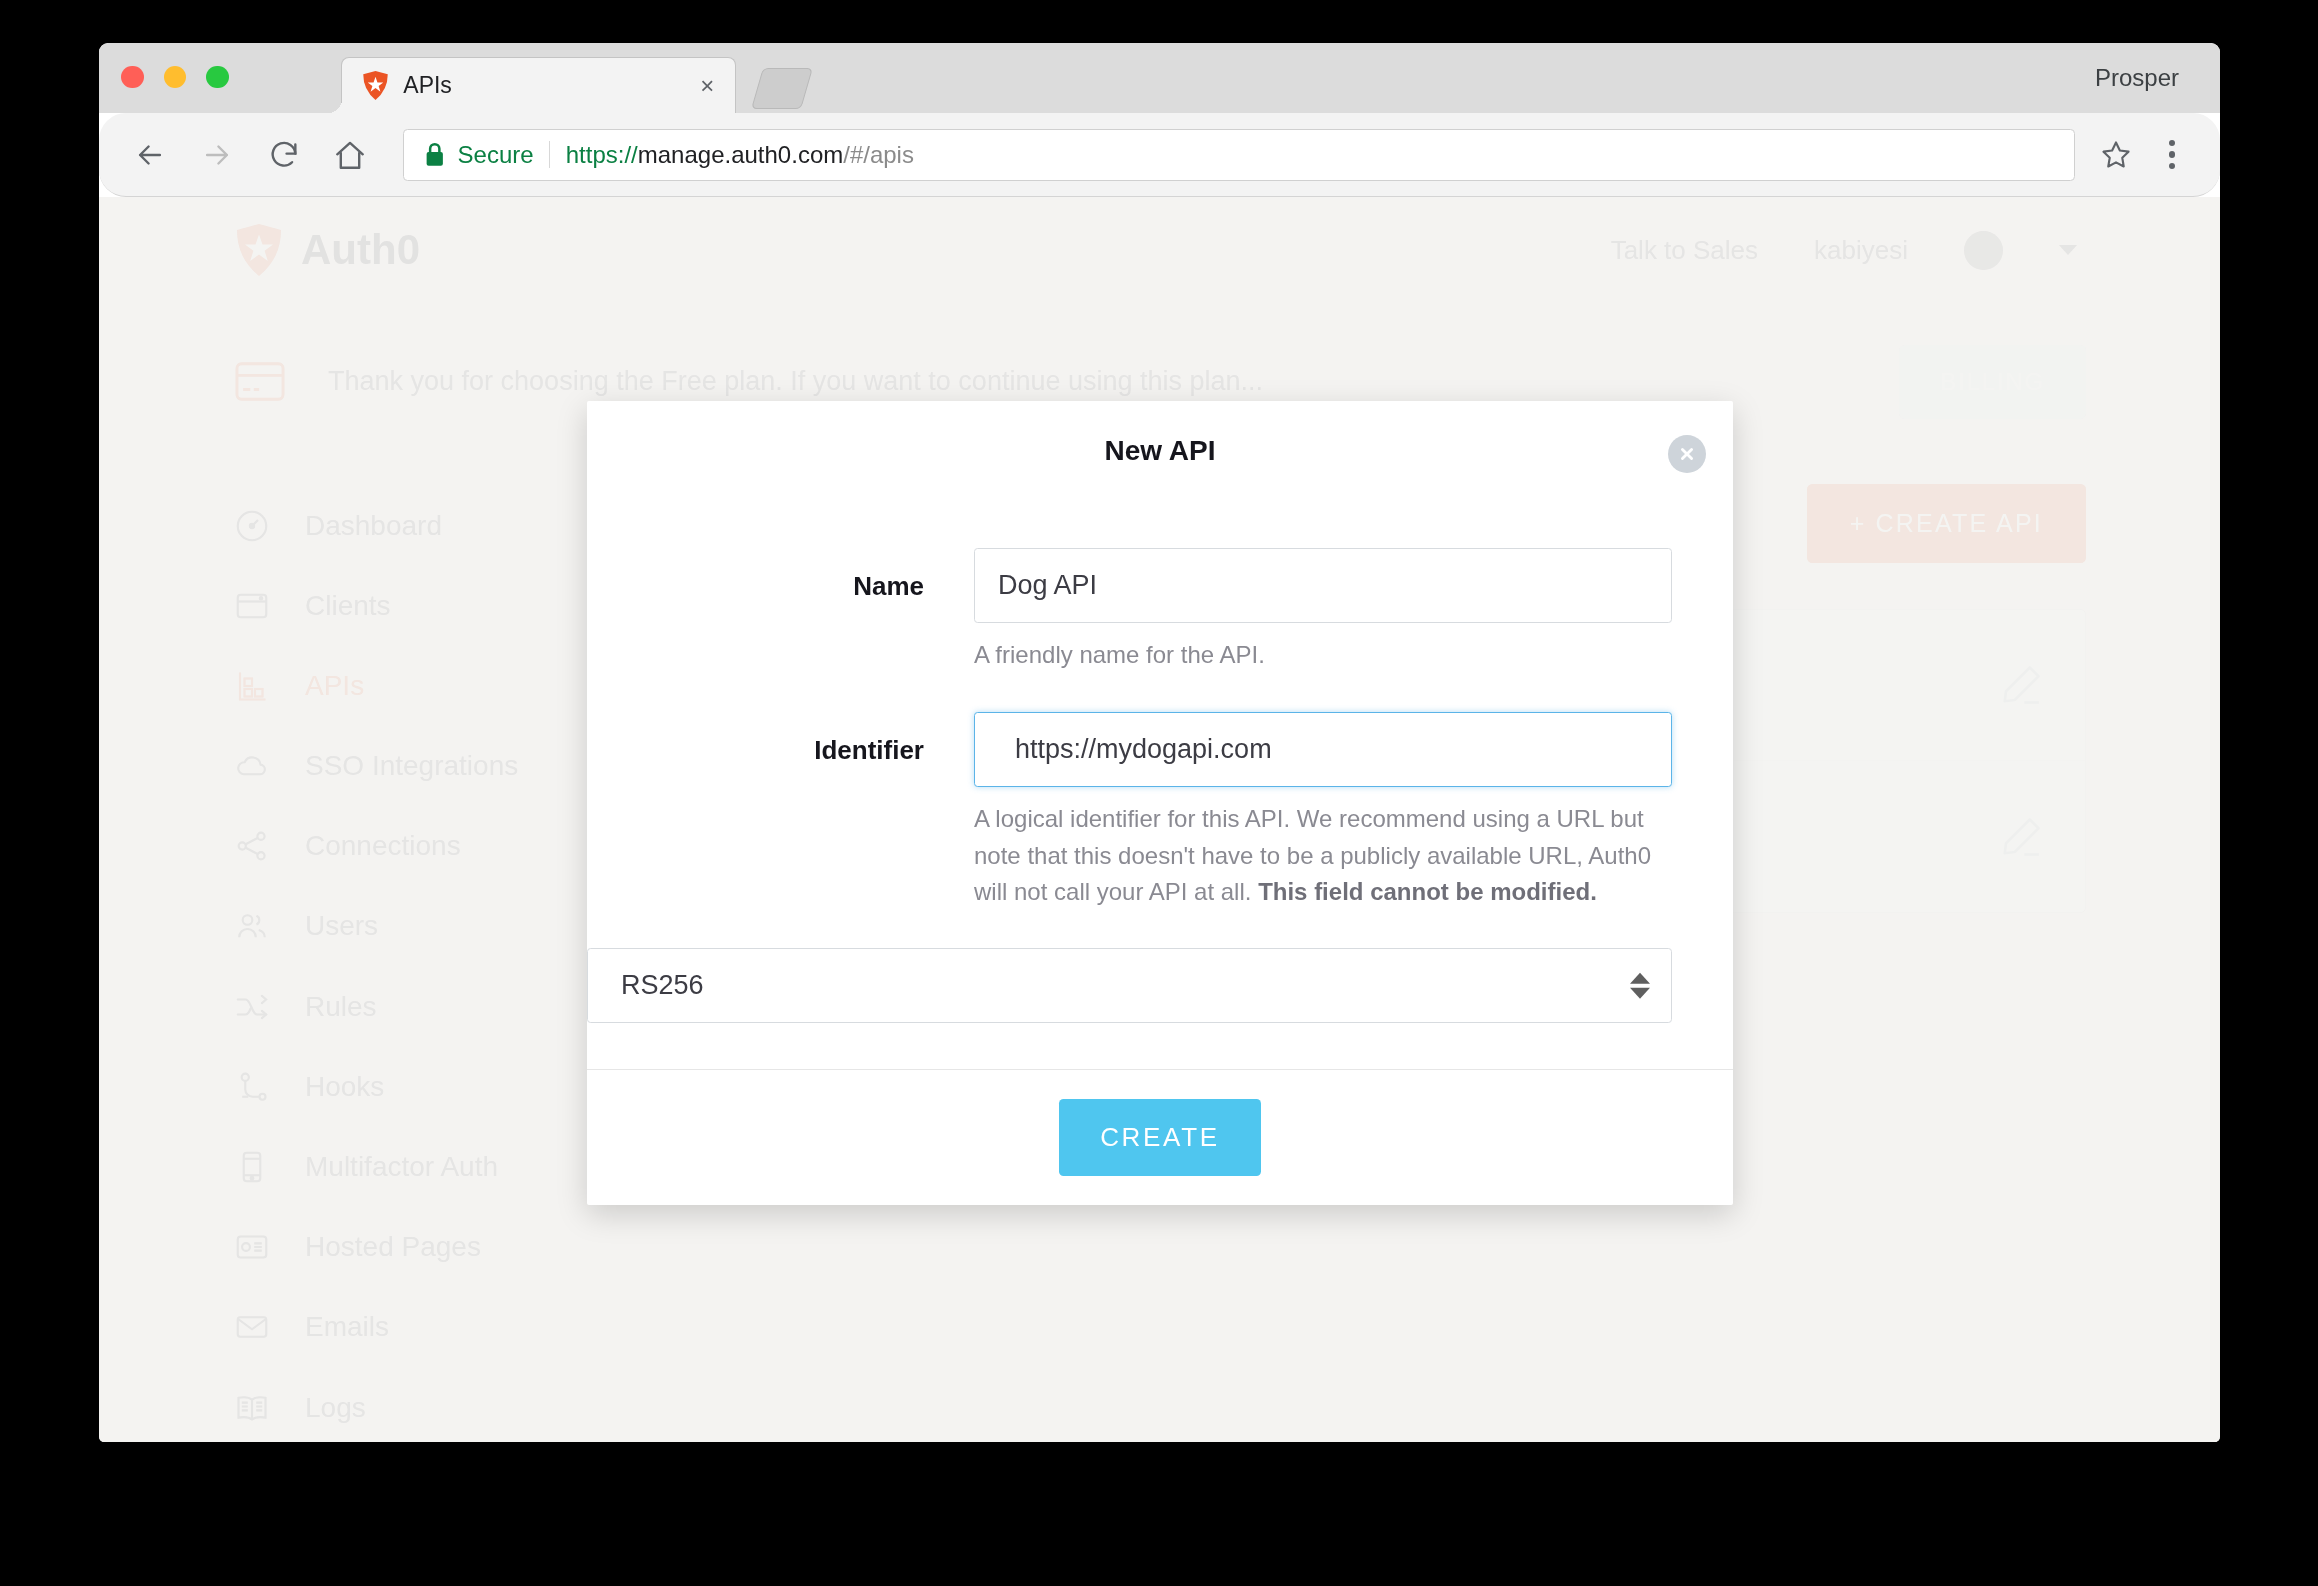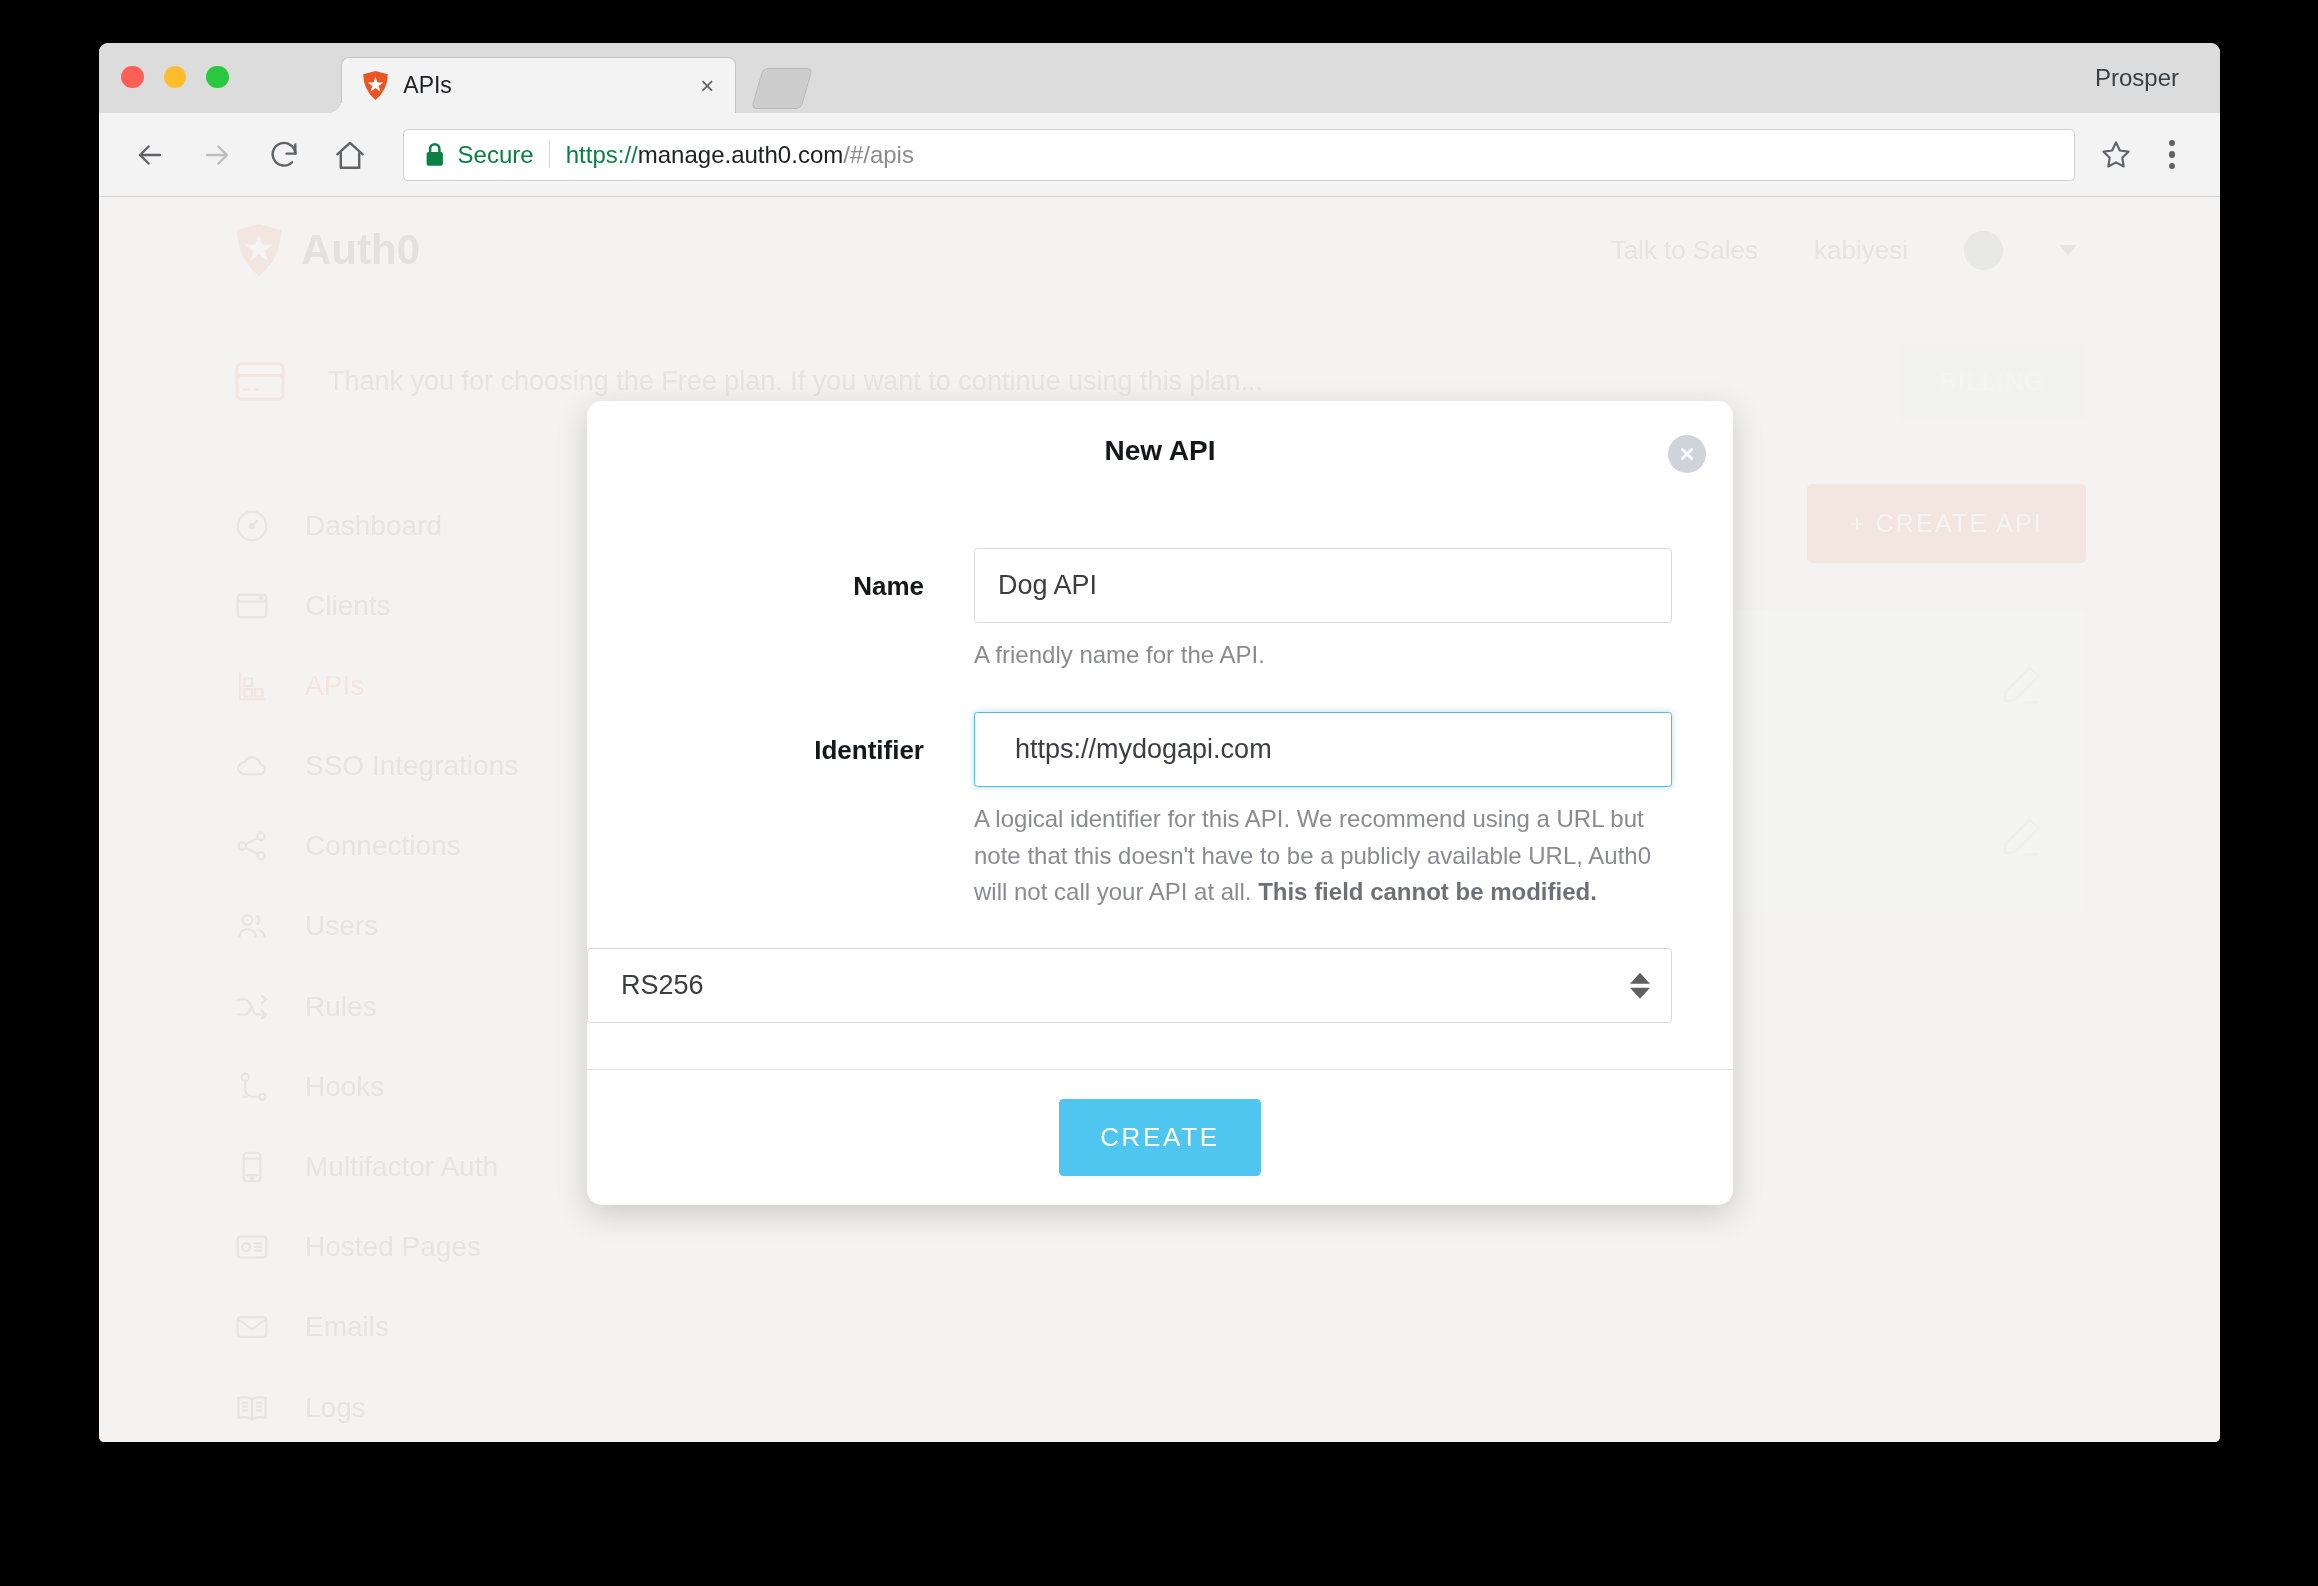--- a/index.html
+++ b/index.html
@@ -77,21 +77,21 @@
     height: 70px; display: flex; align-items: center;
     font-size: 24px; color: #3c4043;
   }
 
   
   #toolbar {
     position: relative;
     height: 84px;
     background: #f3f3f3;
     border-bottom: 0.9px solid #d4d4d4;
-    display: flex; align-items: center;
+    display: flex; align-items: center; border-radius: 27px;
   }
   .nav-btn {
     width: 56px; height: 56px; margin-left: 10.8px;
     display: flex; align-items: center; justify-content: center;
     color: #5f6368;
   }
   .nav-btn:first-child { margin-left: 23px; }
   .nav-btn.disabled { color: #bdbdbd; }
 
   #omnibox {
@@ -201,21 +201,21 @@
   }
   .api-row:last-child { border-bottom: none; }
   .api-row .pencil { margin-left: auto; width: 50px; height: 50px; }
 
   
   #modal-card {
     position: absolute;
     left: 488px; top: 204px;
     width: 1146px;
     background: #fff;
-    border-radius: 15px;
+    border-radius: 2px;
     box-shadow: 0 9px 30.5px rgba(0,0,0,0.17);
     overflow: hidden;
     z-index: 20;
   }
   #modal-header {
     position: relative;
     height: 100px;
     display: flex; align-items: center; justify-content: center;
   }
   #modal-title { font-size: 28px; font-weight: bold; color: #16161d; }

